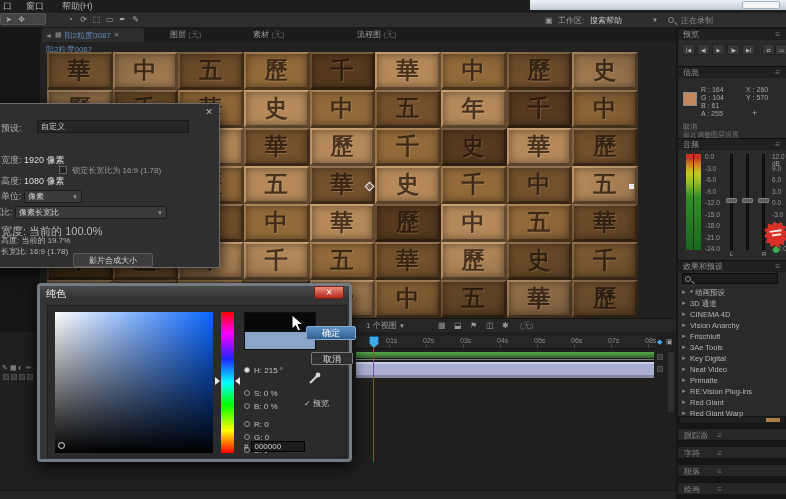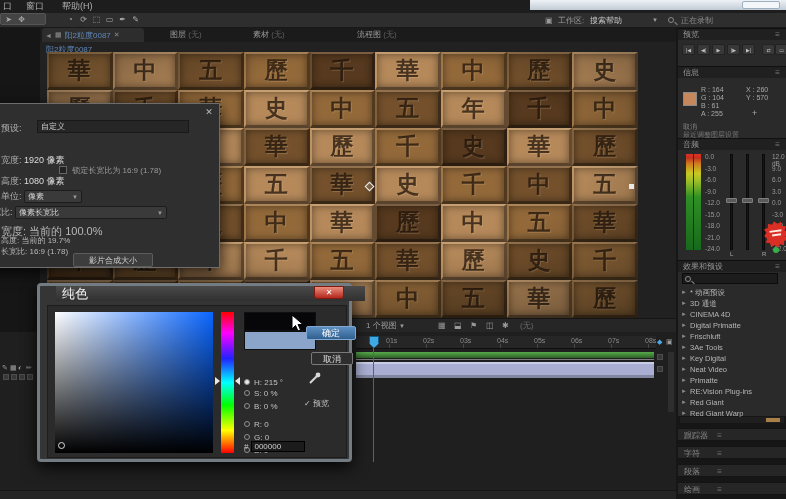--- a/index.html
+++ b/index.html
@@ -148,21 +148,21 @@
     vertical-align:-1px; margin-right:3px; }
   #comp-btn { position:absolute; left:118px; top:149px; width:80px; height:14px; background:#3d3d3d;
     border:1px solid #5c5c5c; border-radius:2px; color:#cfcfcf; font-size:8px; text-align:center;
     line-height:13px; }
 
   
   #color-dialog { left:37px; top:283px; width:315px; height:179px; background:#353535;
     border:3px solid rgba(165,180,195,.55); border-radius:4px; box-shadow:0 5px 16px rgba(0,0,0,.85);
     z-index:11; }
   #cd-titlebar { position:absolute; left:0; top:0; width:100%; height:15px;
-    background:linear-gradient(#4a4a4a,#303030); color:#f2f2f2; font-size:13px; line-height:15px;margin-left:16px; }
+    background:linear-gradient(#4a4a4a,#303030); color:#f2f2f2; font-size:10px; line-height:15px; }
   #cd-close { position:absolute; right:5px; top:0; width:30px; height:13px;
     background:linear-gradient(#ea8d7c,#b3281c); border:1px solid #7e1a10; border-radius:0 0 3px 3px;
     color:#fff; font-size:8px; text-align:center; line-height:12px; }
   #cd-inner { position:absolute; left:7px; top:19px; width:300px; height:153px; background:#2b2b2b;
     border:1px solid #1d1d1d; }
   #sv-box { position:absolute; left:7px; top:6px; width:158px; height:141px;
     background:linear-gradient(to bottom, rgba(0,0,0,0), #000),
                linear-gradient(to right, #ffffff, #0a66ff); }
   #sv-marker { position:absolute; left:3px; top:130px; width:7px; height:7px; border:1px solid #ddd;
     border-radius:50%; }
@@ -534,21 +534,21 @@
     <span class="menu">≡</span>
   </div>
   <div class="pnl-body" style="top:272px;height:144px"></div>
   <div id="fx-search" class="abs">
     <span class="magnifier" style="left:2px;top:2px"></span>
   </div>
   <div id="fx-list" class="abs" style="left:678px;top:287px;width:108px">
       <div class="fx-item"><span class="tri">►</span><span>* 动画预设</span></div>
       <div class="fx-item"><span class="tri">►</span><span>3D 通道</span></div>
       <div class="fx-item"><span class="tri">►</span><span>CINEMA 4D</span></div>
-      <div class="fx-item"><span class="tri">►</span><span>Digital Primatte</span></div>
+      <div class="fx-item"><span class="tri">►</span><span>Vision Anarchy</span></div>
       <div class="fx-item"><span class="tri">►</span><span>Frischluft</span></div>
       <div class="fx-item"><span class="tri">►</span><span>3Ae Tools</span></div>
       <div class="fx-item"><span class="tri">►</span><span>Key Digital</span></div>
       <div class="fx-item"><span class="tri">►</span><span>Neat Video</span></div>
       <div class="fx-item"><span class="tri">►</span><span>Primatte</span></div>
       <div class="fx-item"><span class="tri">►</span><span>RE:Vision Plug-ins</span></div>
       <div class="fx-item"><span class="tri">►</span><span>Red Giant</span></div>
       <div class="fx-item"><span class="tri">►</span><span>Red Giant Warp</span></div>
     </div>
   <div id="fx-hscroll">
@@ -644,21 +644,21 @@
     <div id="cd-inner">
       <div id="sv-box">
         <div id="sv-marker"></div>
       </div>
       <div id="hue-strip"></div>
       <div class="hue-arrow" id="hue-arrow-l"></div>
       <div class="hue-arrow" id="hue-arrow-r"></div>
       <div id="cd-swatch-new" style="background: rgb(7, 7, 10);"></div>
       <div id="cd-swatch-old" style="background: rgb(139, 164, 201);"></div>
       <div id="cd-rows">
-          <div class="cd-row" style="top: 72px;"><span class="radio sel"></span><span>H: </span><span>215 </span><span>°</span></div>
+          <div class="cd-row" style="top: 60px;"><span class="radio sel"></span><span>H: </span><span>215 </span><span>°</span></div>
           <div class="cd-row" style="top: 83px;"><span class="radio"></span><span>S: </span><span>0 </span><span>%</span></div>
           <div class="cd-row" style="top: 96px;"><span class="radio"></span><span>B: </span><span>0 </span><span>%</span></div>
           <div class="cd-row" style="top: 114px;"><span class="radio"></span><span>R: </span><span>0 </span><span></span></div>
           <div class="cd-row" style="top: 127px;"><span class="radio"></span><span>G: </span><span>0 </span><span></span></div>
           <div class="cd-row" style="top: 140px;"><span class="radio"></span><span>B: </span><span>0 </span><span></span></div>
         </div>
       <div id="cd-hex-row">
         <span>#</span><span id="cd-hex-input">000000</span>
       </div>
       <div id="cd-ok">确定</div>

